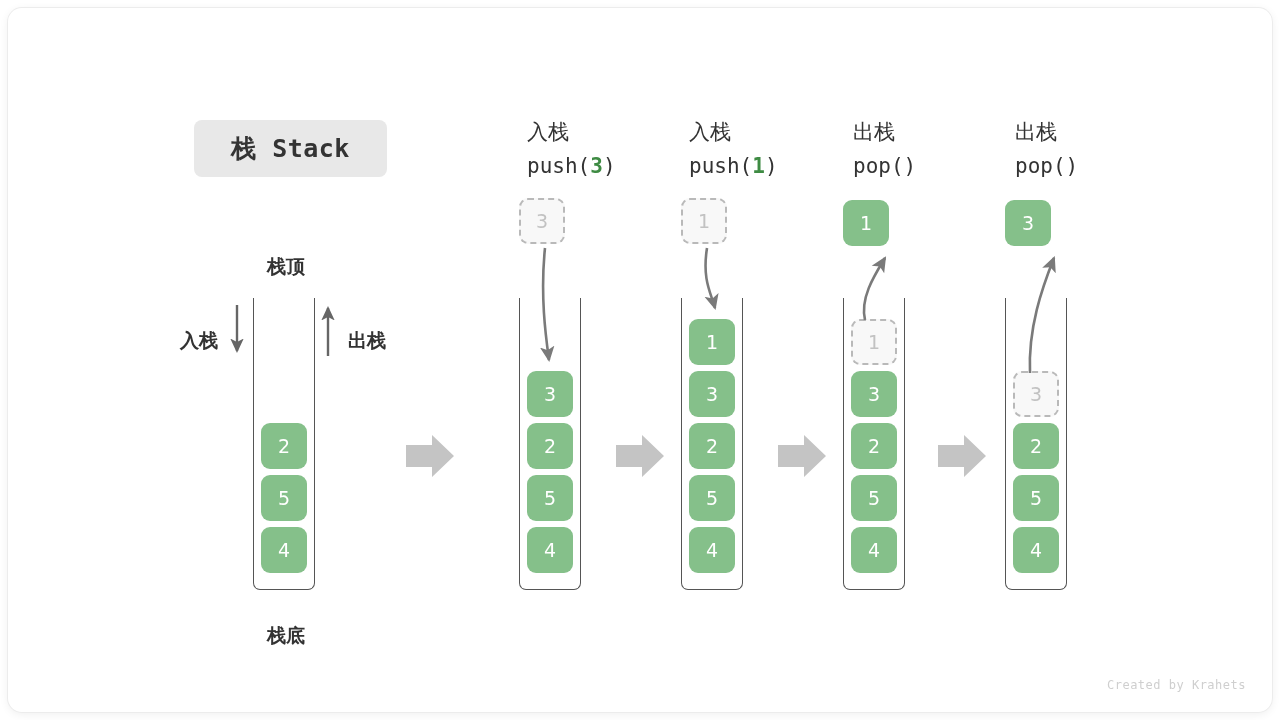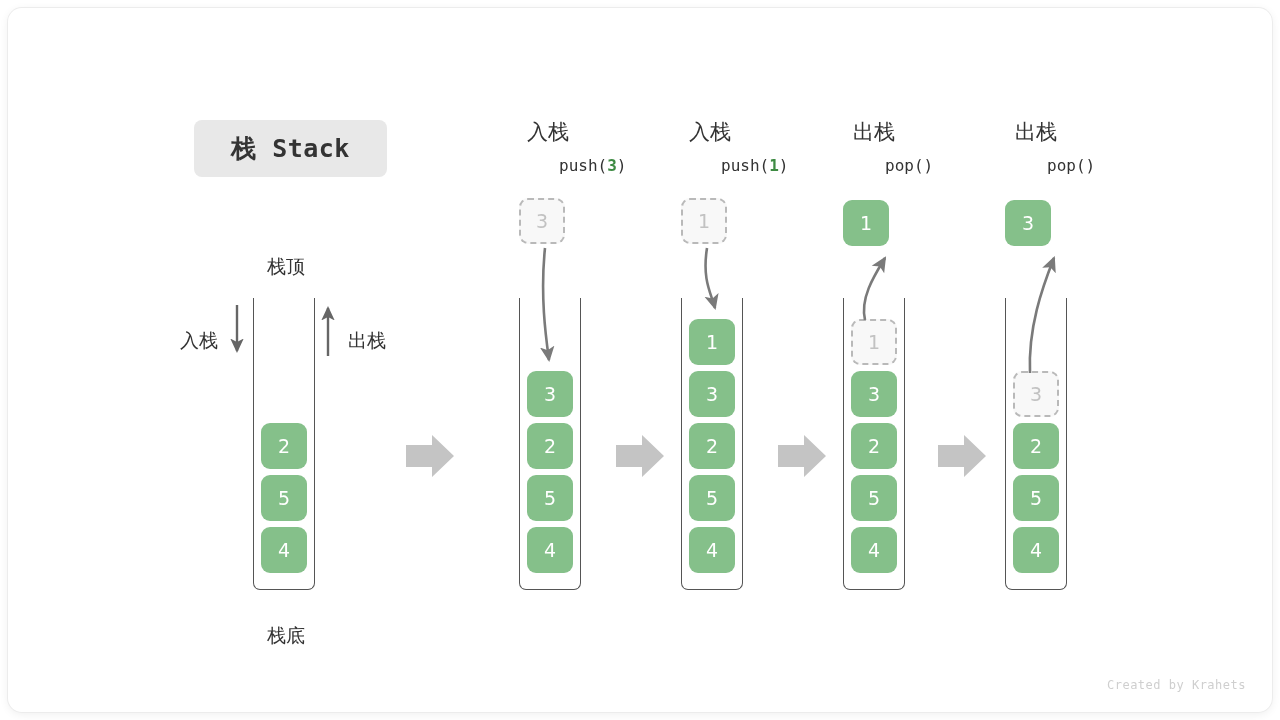--- a/index.html
+++ b/index.html
@@ -42,38 +42,37 @@
     font-weight: bold;
     color: #333333;
     letter-spacing: 0.5px;
   }
 
   
   .cn-label {
     position: absolute;
     font-family: "DejaVu Sans", sans-serif;
     font-size: 19px;
-    font-weight: normal;
+    font-weight: bold;
     color: #333333;
     white-space: nowrap;
   }
 
   .col-header {
     position: absolute;
     font-family: "DejaVu Sans", sans-serif;
     font-size: 21px;
     color: #333333;
     white-space: nowrap;
     line-height: 34px;
   }
   .col-header .code {
     font-family: "DejaVu Sans Mono", monospace;
-    font-size: 16px;
-    color: #333333;
-    margin-left: 32px;
+    font-size: 21px;
+    color: #333333;
   }
   .col-header .code b {
     color: #3e8b43;
     font-weight: bold;
   }
 
   
   .stack {
     position: absolute;
     width: 62px;

